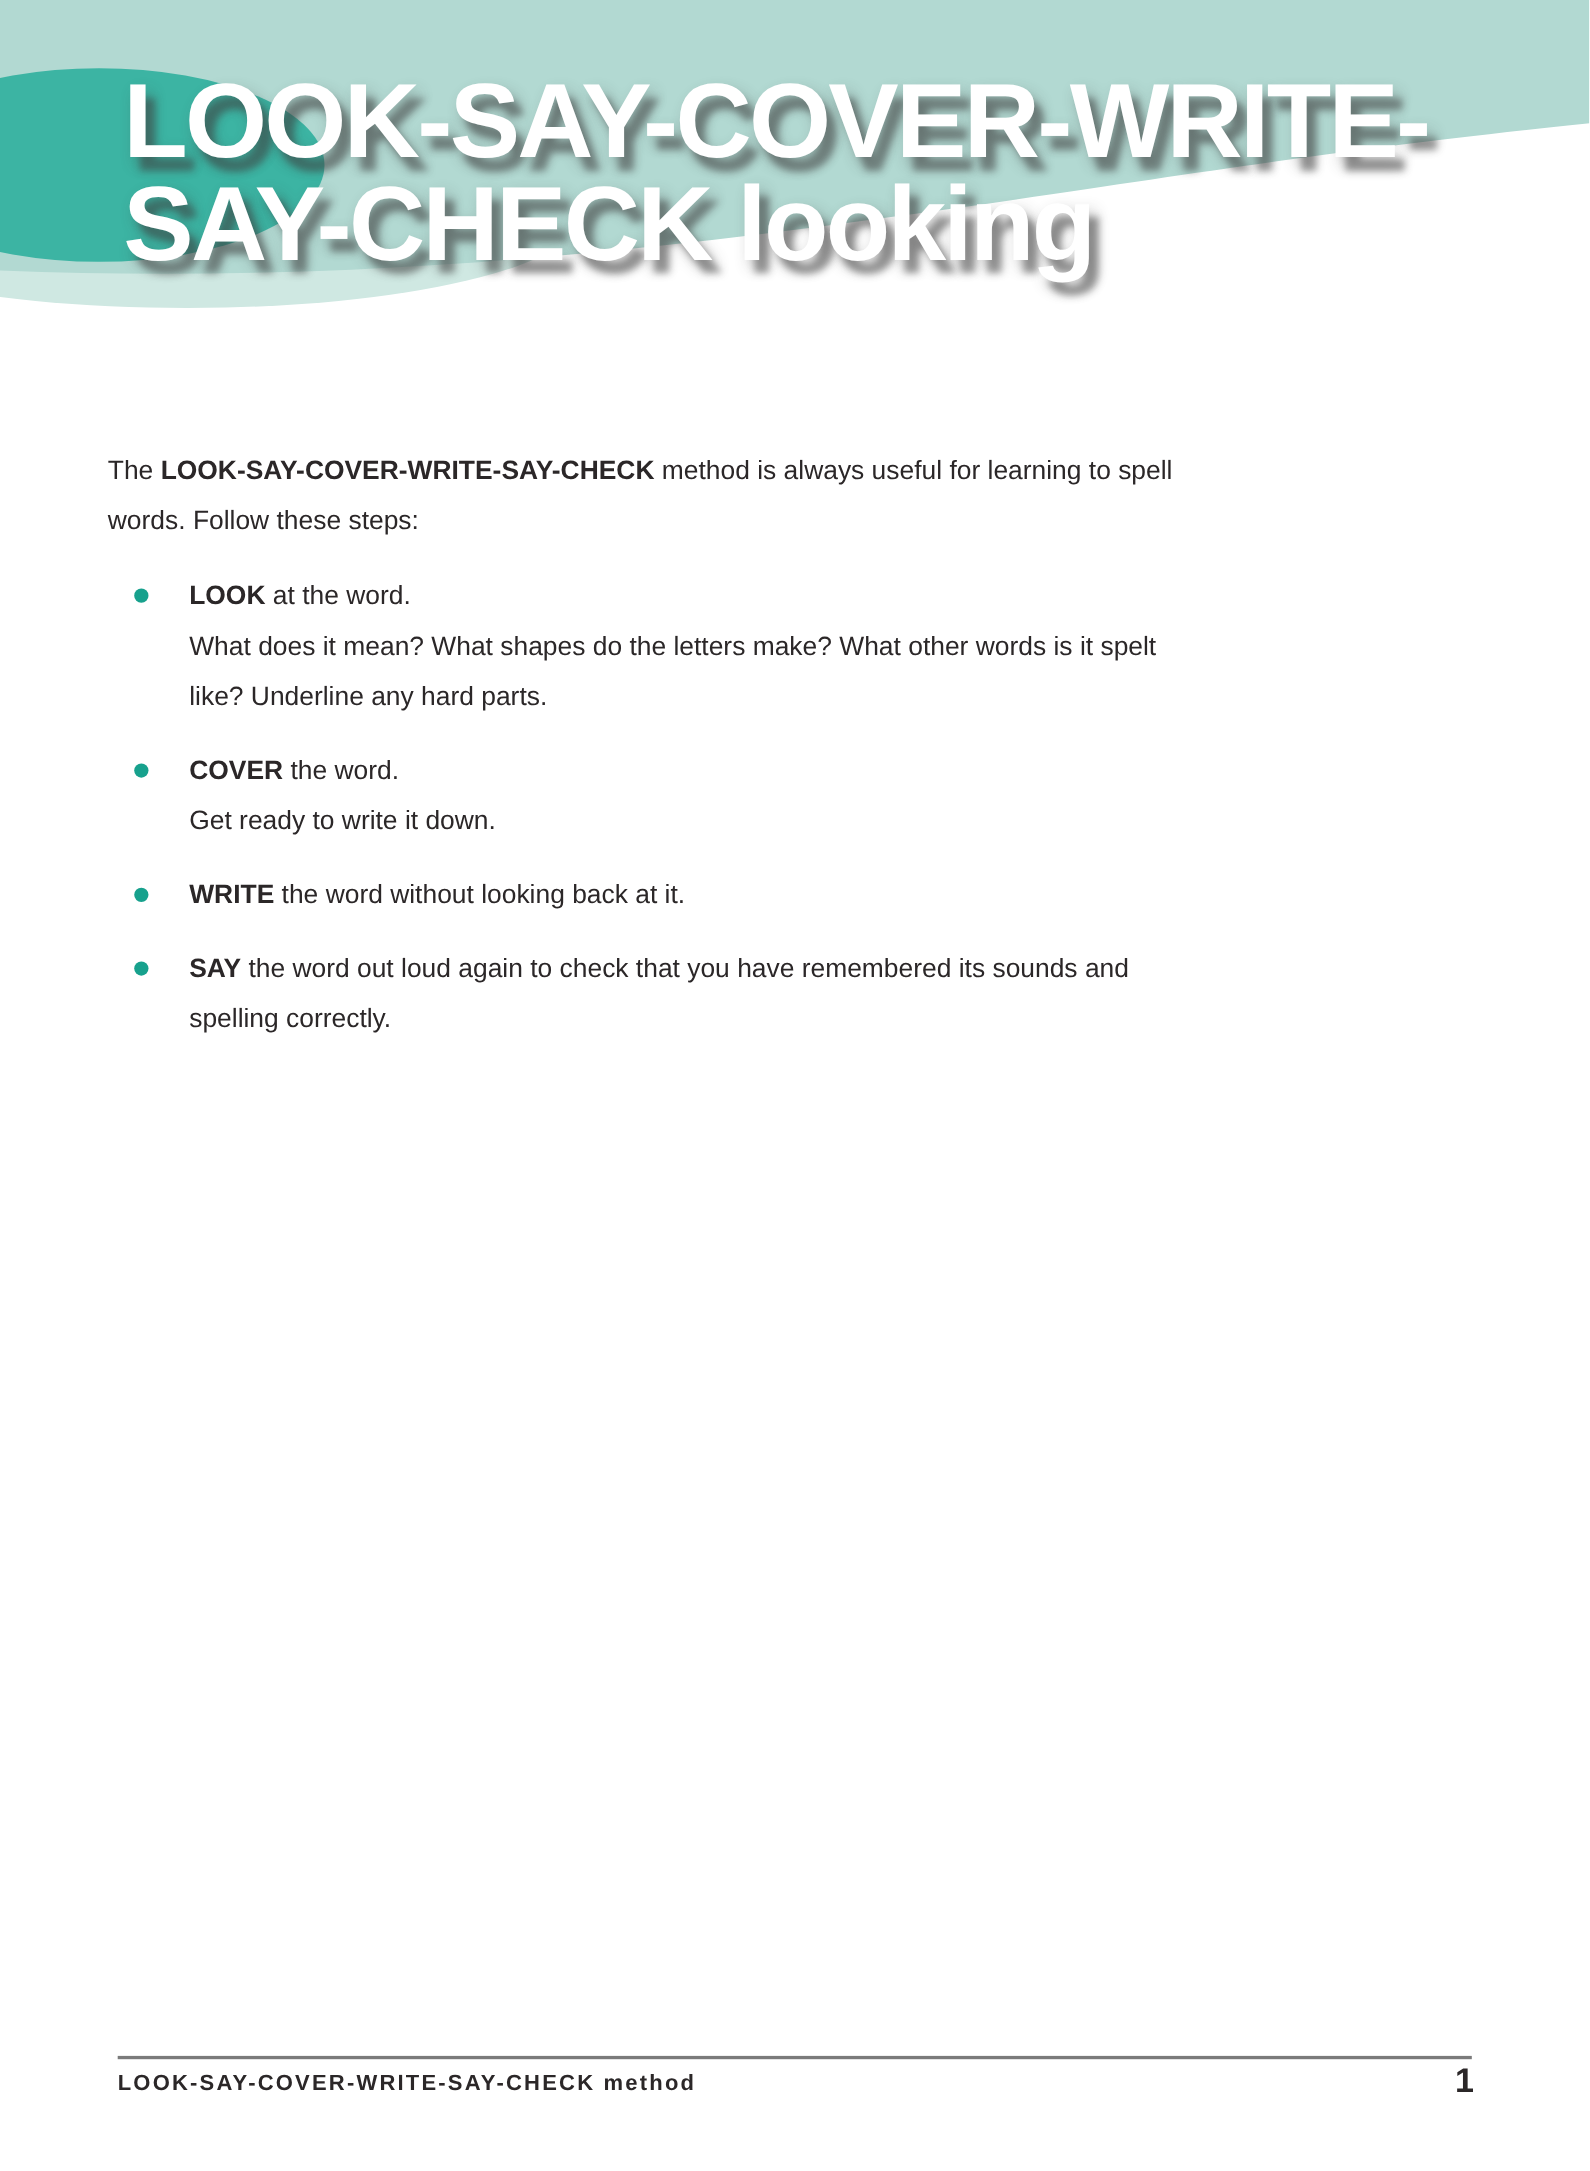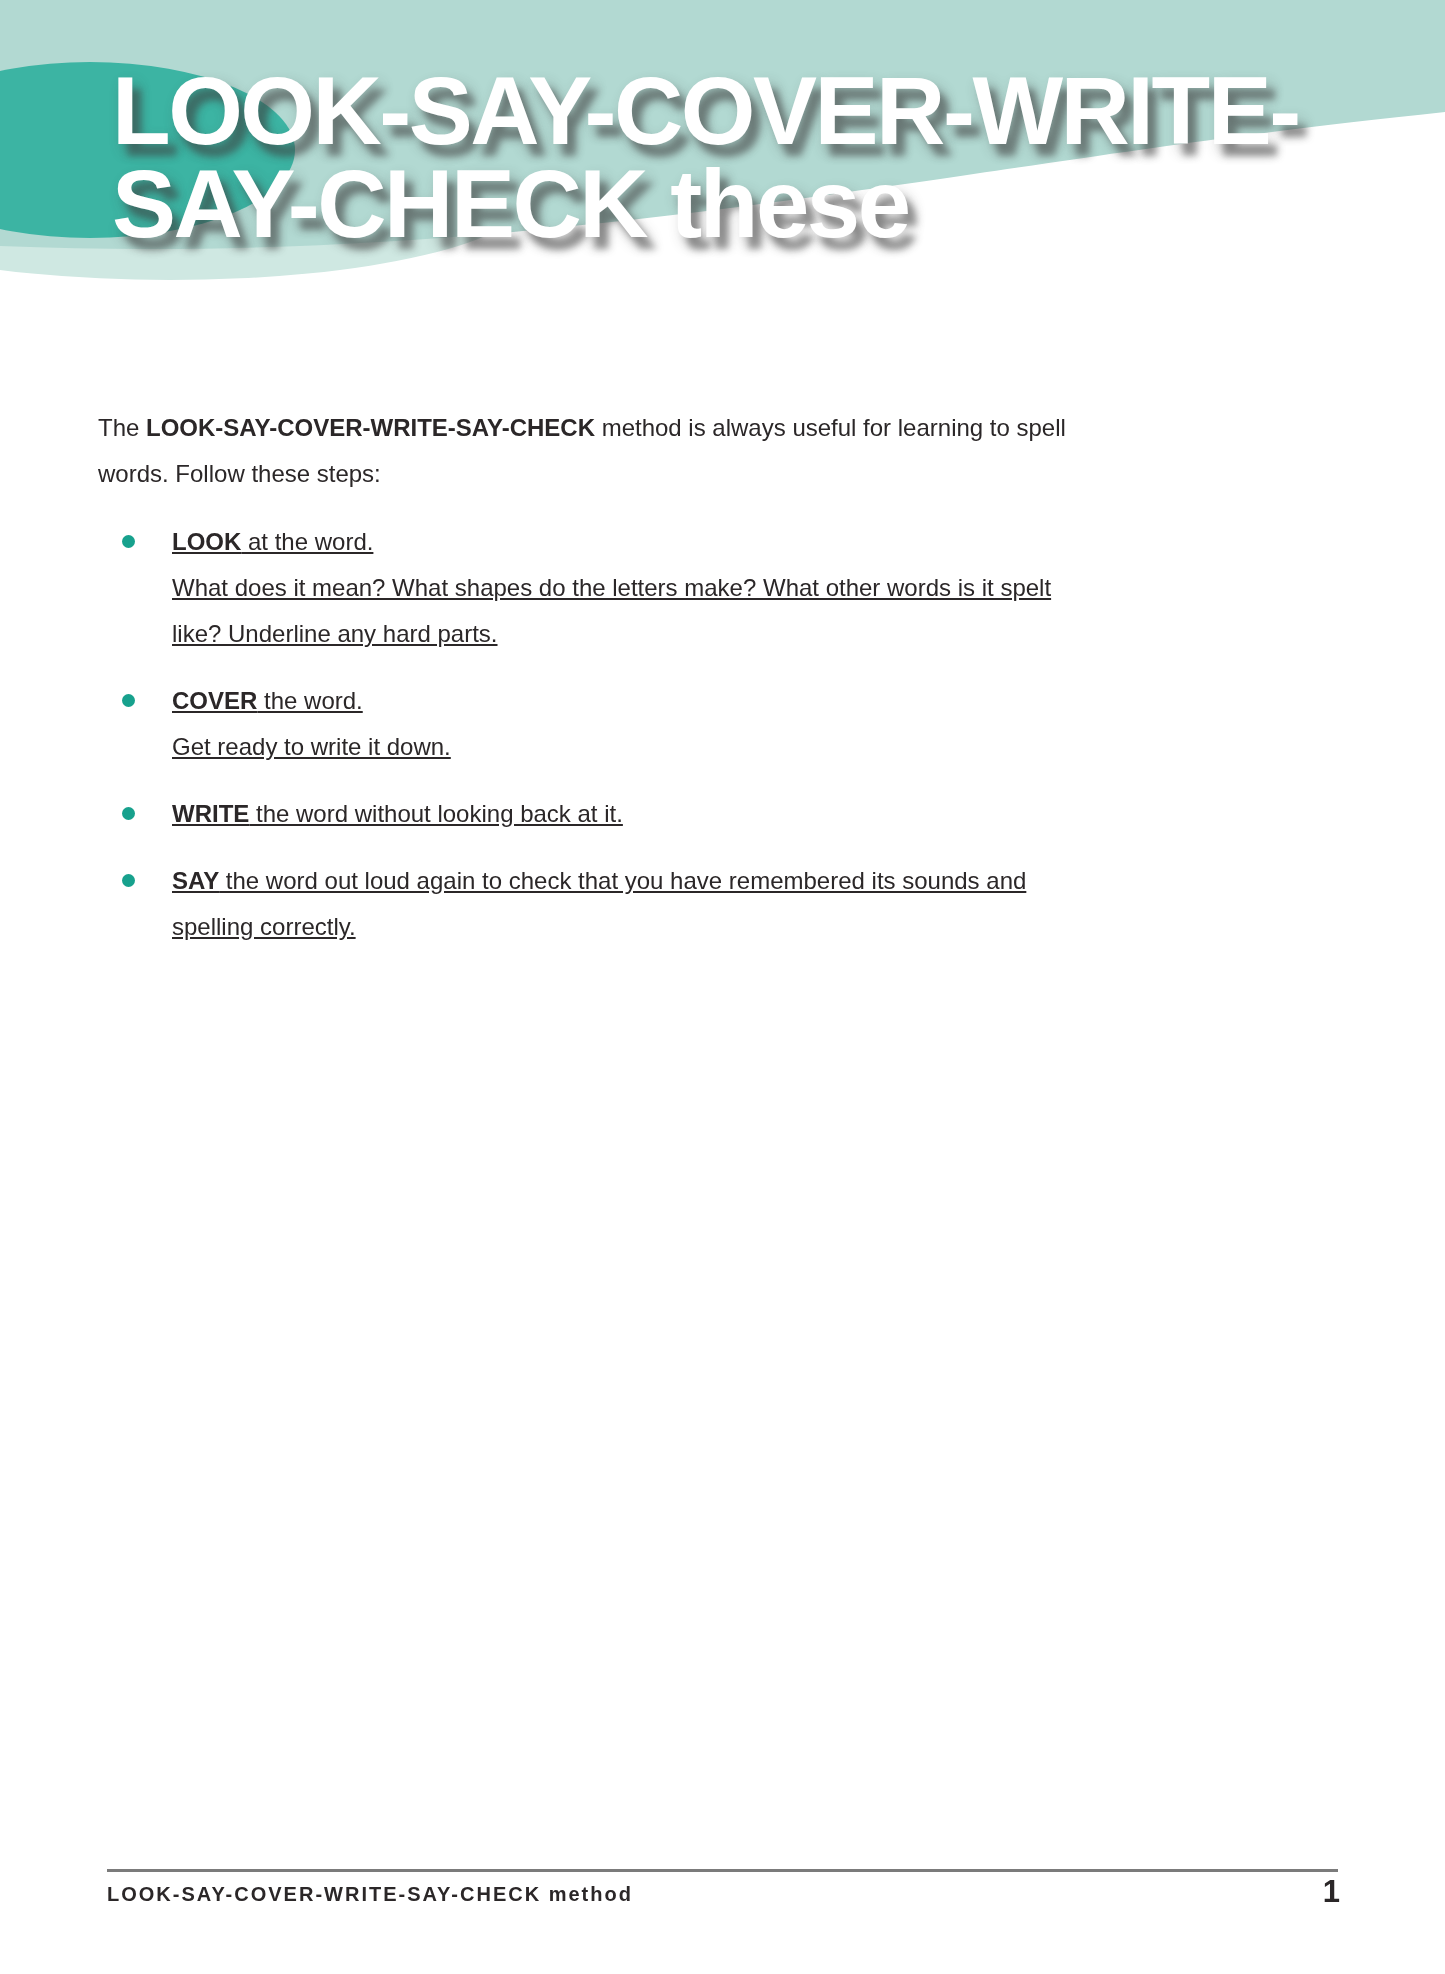--- a/index.html
+++ b/index.html
@@ -13,21 +13,21 @@
     font-size:96px; line-height:93px; font-weight:bold; letter-spacing:-2.5px;
     color:#ffffff; white-space:pre;
     text-shadow: 9px 12px 7px rgba(62,62,62,0.50), 5px 7px 14px rgba(62,62,62,0.32);
   }
   .doc-body {
     position:absolute; left:98px; top:405px; width:1310px;
     font-size:24px; line-height:46px;
   }
   .doc-body b { font-weight:bold; }
   .intro { margin:0; white-space:pre; }
-  .steps { list-style:none; margin:22px 0 16px 0; padding:0;text-decoration:underline; }
+  .steps { list-style:none; margin:22px 0 16px 0; padding:0; }
   .step { position:relative; padding-left:74px; margin:0 0 21px 0; white-space:pre; }
   .dot {
     position:absolute; left:24px; top:16px; width:13px; height:13px;
     border-radius:50%; background:#17a18d;
   }
   .footer-line { position:absolute; left:107px; top:1869px; width:1231px; height:3px; background:#7b7b7b; }
   .footer-label {
     position:absolute; left:107px; top:1883px;
     font-size:20px; font-weight:bold; letter-spacing:2px; color:#2b2728; white-space:pre;
   }
@@ -41,21 +41,21 @@
 
 <div class="page">
 
   <header>
     <svg class="header-svg" width="1445" height="286" viewBox="0 0 1445 286" aria-hidden="true">
       <ellipse cx="170" cy="195" rx="360" ry="85" fill="#cfe8e2"></ellipse>
       <path d="M0,0 L1445,0 L1445,112 C1180,140 1080,160 820,196 C560,232 300,258 0,246 Z" fill="#b2d9d2"></path>
       <ellipse cx="90" cy="150" rx="205" ry="88" fill="#3cb4a3"></ellipse>
     </svg>
     <h1 class="title">LOOK-SAY-COVER-WRITE-
-SAY-CHECK these</h1>
+SAY-CHECK looking</h1>
   </header>
 
   <main class="doc-body">
     <p class="intro"><span>The </span><b>LOOK-SAY-COVER-WRITE-SAY-CHECK</b><span> method is always useful for learning to spell
 words. Follow these steps:</span></p>
 
     <ul class="steps">
       <li class="step"><span class="dot"></span><b>LOOK</b><span> at the word.
 What does it mean? What shapes do the letters make? What other words is it spelt
 like? Underline any hard parts.</span></li>

